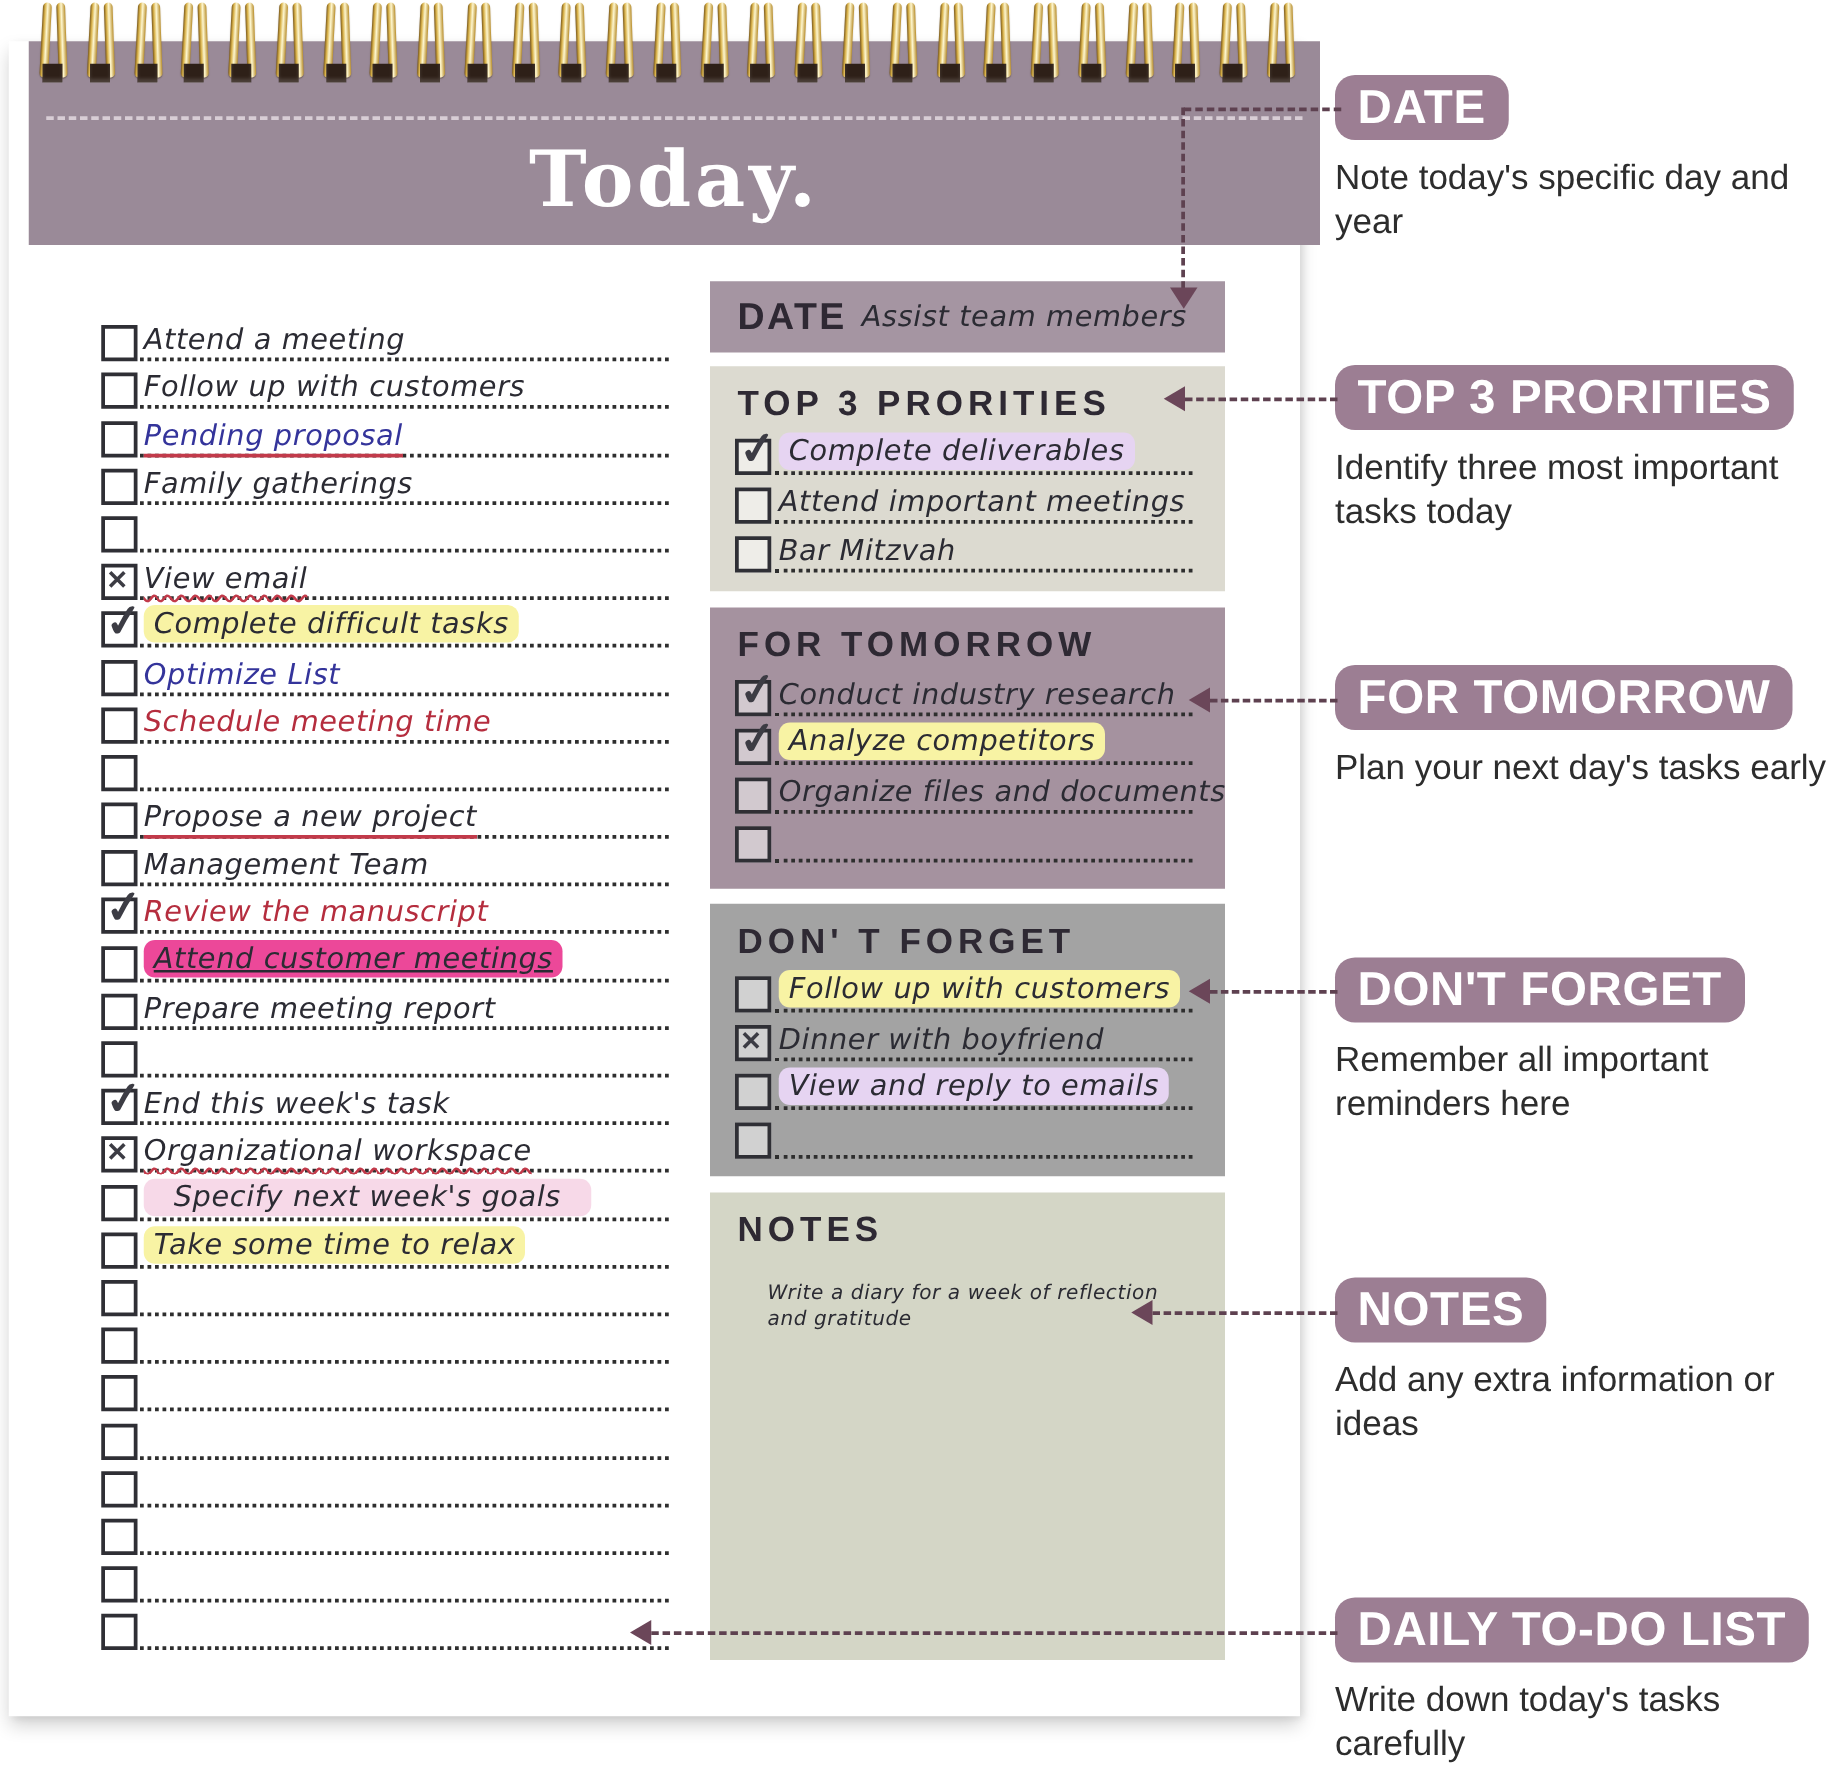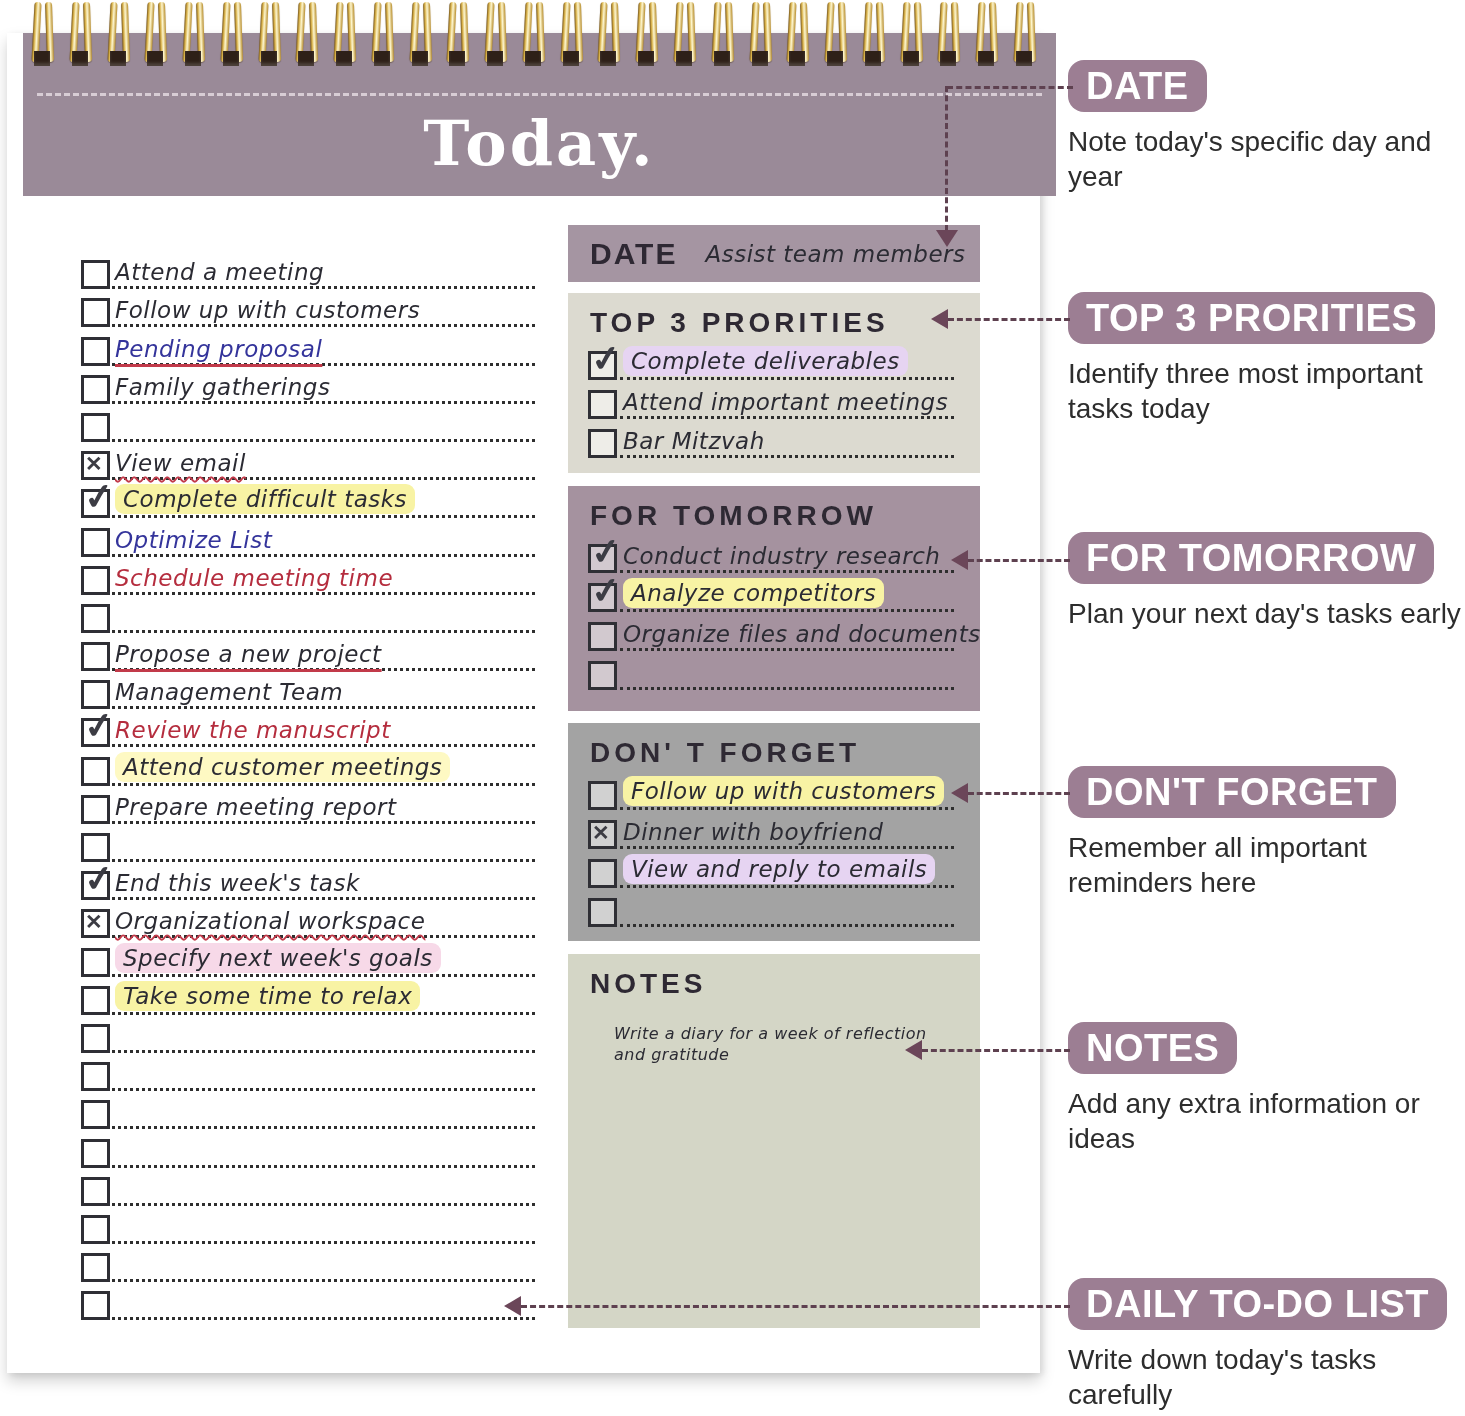--- a/index.html
+++ b/index.html
@@ -38,32 +38,32 @@
       font-weight:700;color:#3c3c44;}
   .dots{position:absolute;left:37px;right:2px;bottom:4px;border-bottom:3px dotted #2e2e2e;}
   .srow .dots{left:52px;right:26px;}
   .lbl{position:absolute;left:40px;bottom:8px;white-space:nowrap;font-size:23px;color:#2b2b33;}
   .srow .lbl{left:55px;}
   .hand{font-family:"DejaVu Sans",sans-serif;font-style:italic;letter-spacing:.5px;}
   .ink-blue .lbl{color:#34349b;}
   .ink-red .lbl{color:#b52d3e;}
   .hl-yellow .lbl{background:#f8f3a4;padding:2px 8px;border-radius:9px;}
   .hl-lavender .lbl{background:#e6d4f2;padding:2px 8px;border-radius:9px;}
-  .hl-tan .lbl{background:#fef9c3;padding:2px 8px;border-radius:9px;}
-  .hl-pink .lbl{background:#f7d9e8;padding:2px 8px;border-radius:9px;}
+  .hl-tan .lbl{background:#ec4899;padding:2px 8px;border-radius:9px;text-decoration:underline;}
+  .hl-pink .lbl{background:#f7d9e8;padding:2px 24px;border-radius:9px;}
   .ul-red .lbl{text-decoration:underline;text-decoration-color:#c23a4a;
       text-decoration-thickness:2.5px;text-underline-offset:7px;}
   .ul-red-wavy .lbl{text-decoration:underline wavy;text-decoration-color:#c23a4a;
       text-decoration-thickness:2px;text-underline-offset:5px;}
 
   
   .datestrip{position:absolute;left:561px;top:192px;width:412px;height:57px;background:#a595a2;
              display:flex;align-items:center;}
   .datestrip .dlabel{font-weight:700;font-size:30px;letter-spacing:2px;color:#2e2833;margin-left:22px;}
-  .datestrip .dvalue{font-size:23px;color:#2b2b33;margin-left:28px;}
+  .datestrip .dvalue{font-size:23px;color:#2b2b33;margin-left:12px;}
   .sect{position:absolute;left:561px;width:412px;}
   .sect h2{margin:16px 0 8px 22px;font-weight:700;font-size:28px;line-height:1;
            letter-spacing:4px;color:#2e2933;font-family:"Liberation Sans",sans-serif;}
   .s-top3{top:260px;height:180px;background:#dcdad0;}
   .s-tomorrow{top:453px;height:225px;background:#a5929f;}
   .s-dontforget{top:690px;height:218px;background:#a3a3a3;}
   .s-notes{top:921px;height:374px;background:#d4d6c6;}
   .notetext{margin:26px 0 0 46px;width:330px;font-size:16px;line-height:1.3;color:#2b2b33;}
 
   

